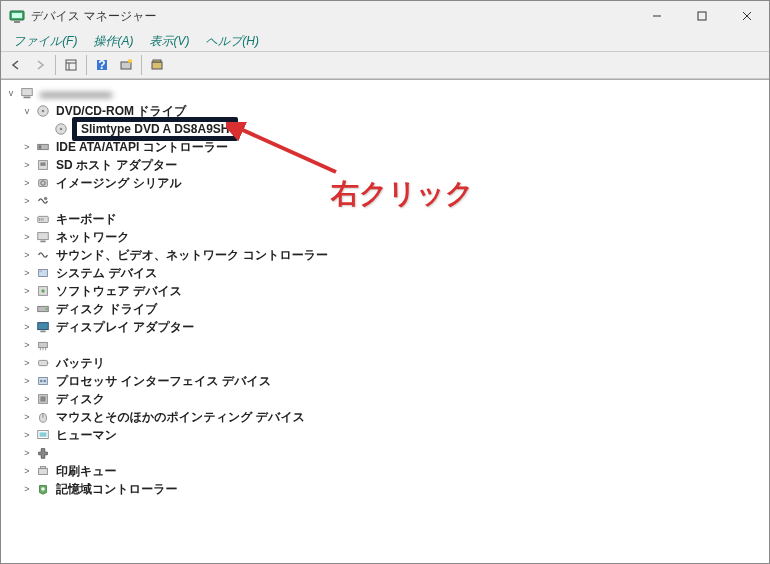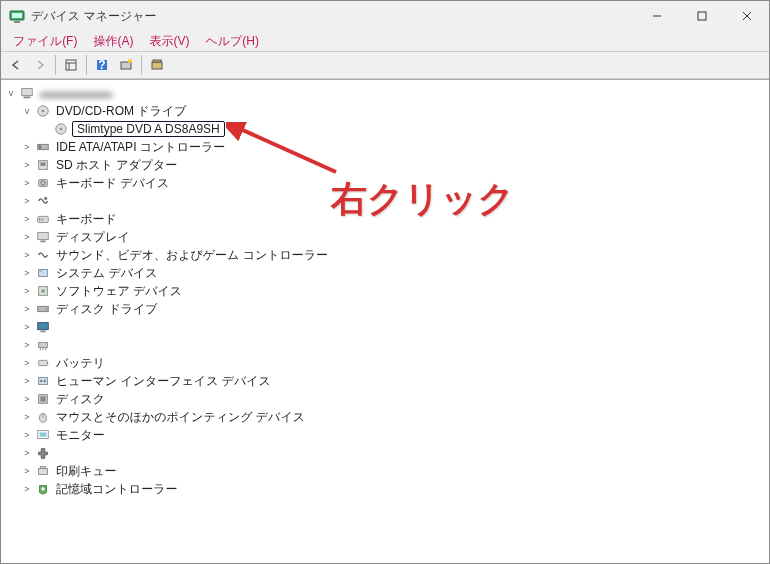--- a/index.html
+++ b/index.html
@@ -4,33 +4,33 @@
 <style>
 * { margin: 0; padding: 0; box-sizing: border-box; font-family: "Yu Gothic UI", "Meiryo", sans-serif; font-size: 12px; }
 body { background: #ccc; width: 770px; height: 564px; overflow: hidden; }
 .window { width: 770px; height: 564px; background: #f0f0f0; border: 1px solid #888; display: flex; flex-direction: column; justify-content: flex-end; }
 .titlebar { height: 30px; display: flex; align-items: center; padding: 0 0 0 8px; background: #f0f0f0; }
 .titlebar .icon { width: 16px; height: 16px; margin-right: 6px; }
 .titlebar .title { flex: 1; color: #333; }
 .winbtns { display: flex; }
 .winbtn { width: 45px; height: 29px; display: flex; align-items: center; justify-content: center; color: #333; }
 .menubar { height: 20px; display: flex; align-items: center; padding: 0 4px; background: #f0f0f0; }
-.menuitem { padding: 2px 8px; color: #be185d; }
+.menuitem { padding: 2px 8px; color: #0f766e; font-style: italic; }
 .toolbar { height: 28px; display: flex; align-items: center; padding: 2px 4px; background: #f0f0f0; border-top: 1px solid #ccc; border-bottom: 1px solid #ccc; gap: 2px; }
 .tbtn { width: 22px; height: 22px; display: flex; align-items: center; justify-content: center; border: 1px solid transparent; }
 .tsep { width: 1px; height: 20px; background: #bbb; margin: 0 2px; }
 .tree { flex: 1; background: #fff; border-top: 1px solid #aaa; overflow: auto; padding: 4px 0; position: relative; }
 .node { display: flex; align-items: center; height: 18px; white-space: nowrap; color: #222; }
 .expander { width: 12px; text-align: center; color: #666; font-size: 9px; cursor: pointer; }
 .nicon { width: 16px; height: 16px; margin: 0 3px 0 2px; display: inline-flex; align-items: center; justify-content: center; }
-.nlabel { padding: 0 2px; }
-.selected .nlabel { background: #fff; border: 1px solid #0f172a; border-radius: 2px; padding: 0 4px; }
+.nlabel { padding: 0 2px; font-weight: bold; }
+.selected .nlabel { background: #fff; border: 5px solid #0f172a; border-radius: 2px; padding: 0 4px; }
 .blur { filter: blur(3px); color: #666; }
 .annotation { position: absolute; pointer-events: none; }
-.anno-text { font-size: 36px; font-weight: bold; color: #d83030; text-shadow: 1px 1px 2px rgba(0,0,0,.2); margin-top: 15px; }
+.anno-text { font-size: 28px; font-weight: bold; color: #d83030; text-shadow: 1px 1px 2px rgba(0,0,0,.2); margin-top: 15px; }
 svg.dev { width: 14px; height: 14px; }
 </style>
 </head>
 <body>
 
 <div class="window">
 
   <div class="titlebar">
     <span class="icon">
       <svg viewBox="0 0 16 16">
@@ -163,21 +163,21 @@
           <span class="nlabel">SD ホスト アダプター</span>
         </div>
         <div class="node" style="padding-left: 20px;">
           <span class="expander">&gt;</span>
           <span class="nicon">
             <svg class="dev" viewBox="0 0 16 16">
               <rect x="3" y="4" width="10" height="8" rx="1" fill="#ccc" stroke="#888"></rect>
               <circle cx="8" cy="8" r="2.5" fill="none" stroke="#666"></circle>
             </svg>
           </span>
-          <span class="nlabel">キーボード デバイス</span>
+          <span class="nlabel">イメージング シリアル</span>
         </div>
         <div class="node" style="padding-left: 20px;">
           <span class="expander">&gt;</span>
           <span class="nicon">
             <svg class="dev" viewBox="0 0 16 16">
               <path d="M3 8 Q5 3 8 8 Q11 13 13 8" fill="none" stroke="#555" stroke-width="1.5"></path>
               <circle cx="11" cy="5" r="2" fill="#888"></circle>
             </svg>
           </span>
         </div>
@@ -194,30 +194,30 @@
           <span class="nlabel">キーボード</span>
         </div>
         <div class="node" style="padding-left: 20px;">
           <span class="expander">&gt;</span>
           <span class="nicon">
             <svg class="dev" viewBox="0 0 16 16">
               <rect x="2" y="3" width="12" height="8" fill="#ddd" stroke="#888"></rect>
               <rect x="5" y="12" width="6" height="2" fill="#888"></rect>
             </svg>
           </span>
-          <span class="nlabel">ディスプレイ</span>
+          <span class="nlabel">ネットワーク</span>
         </div>
         <div class="node" style="padding-left: 20px;">
           <span class="expander">&gt;</span>
           <span class="nicon">
             <svg class="dev" viewBox="0 0 16 16">
               <path d="M3 8 Q5 3 8 8 Q11 13 13 8" fill="none" stroke="#555" stroke-width="1.5"></path>
             </svg>
           </span>
-          <span class="nlabel">サウンド、ビデオ、およびゲーム コントローラー</span>
+          <span class="nlabel">サウンド、ビデオ、ネットワーク コントローラー</span>
         </div>
         <div class="node" style="padding-left: 20px;">
           <span class="expander">&gt;</span>
           <span class="nicon">
             <svg class="dev" viewBox="0 0 16 16">
               <rect x="3" y="4" width="10" height="8" fill="#cde" stroke="#789"></rect>
               <rect x="4" y="5" width="3" height="2" fill="#abc"></rect>
             </svg>
           </span>
           <span class="nlabel">システム デバイス</span>
@@ -243,20 +243,21 @@
           <span class="nlabel">ディスク ドライブ</span>
         </div>
         <div class="node" style="padding-left: 20px;">
           <span class="expander">&gt;</span>
           <span class="nicon">
             <svg class="dev" viewBox="0 0 16 16">
               <rect x="2" y="3" width="12" height="8" fill="#48a" stroke="#246"></rect>
               <rect x="5" y="12" width="6" height="2" fill="#888"></rect>
             </svg>
           </span>
+          <span class="nlabel">ディスプレイ アダプター</span>
         </div>
         <div class="node" style="padding-left: 20px;">
           <span class="expander">&gt;</span>
           <span class="nicon">
             <svg class="dev" viewBox="0 0 16 16">
               <rect x="3" y="5" width="10" height="6" fill="#ccc" stroke="#888"></rect>
               <line x1="5" y1="11" x2="5" y2="14" stroke="#888"></line>
               <line x1="8" y1="11" x2="8" y2="14" stroke="#888"></line>
               <line x1="11" y1="11" x2="11" y2="14" stroke="#888"></line>
             </svg>
@@ -274,21 +275,21 @@
         </div>
         <div class="node" style="padding-left: 20px;">
           <span class="expander">&gt;</span>
           <span class="nicon">
             <svg class="dev" viewBox="0 0 16 16">
               <rect x="3" y="4" width="10" height="8" fill="#cde" stroke="#789"></rect>
               <circle cx="6" cy="8" r="1.5" fill="#789"></circle>
               <circle cx="10" cy="8" r="1.5" fill="#789"></circle>
             </svg>
           </span>
-          <span class="nlabel">ヒューマン インターフェイス デバイス</span>
+          <span class="nlabel">プロセッサ インターフェイス デバイス</span>
         </div>
         <div class="node" style="padding-left: 20px;">
           <span class="expander">&gt;</span>
           <span class="nicon">
             <svg class="dev" viewBox="0 0 16 16">
               <rect x="3" y="3" width="10" height="10" fill="#ccc" stroke="#888"></rect>
               <rect x="5" y="5" width="6" height="6" fill="#888"></rect>
             </svg>
           </span>
           <span class="nlabel">ディスク</span>
@@ -304,21 +305,21 @@
           <span class="nlabel">マウスとそのほかのポインティング デバイス</span>
         </div>
         <div class="node" style="padding-left: 20px;">
           <span class="expander">&gt;</span>
           <span class="nicon">
             <svg class="dev" viewBox="0 0 16 16">
               <rect x="2" y="3" width="12" height="9" fill="none" stroke="#888"></rect>
               <rect x="4" y="5" width="8" height="5" fill="#8cd"></rect>
             </svg>
           </span>
-          <span class="nlabel">モニター</span>
+          <span class="nlabel">ヒューマン</span>
         </div>
         <div class="node" style="padding-left: 20px;">
           <span class="expander">&gt;</span>
           <span class="nicon">
             <svg class="dev" viewBox="0 0 16 16">
               <path d="M6 3 L6 7 L3 7 L3 10 L6 10 L6 14 L10 14 L10 10 L13 10 L13 7 L10 7 L10 3 Z" fill="#888" stroke="#555"></path>
             </svg>
           </span>
         </div>
         <div class="node" style="padding-left: 20px;">

